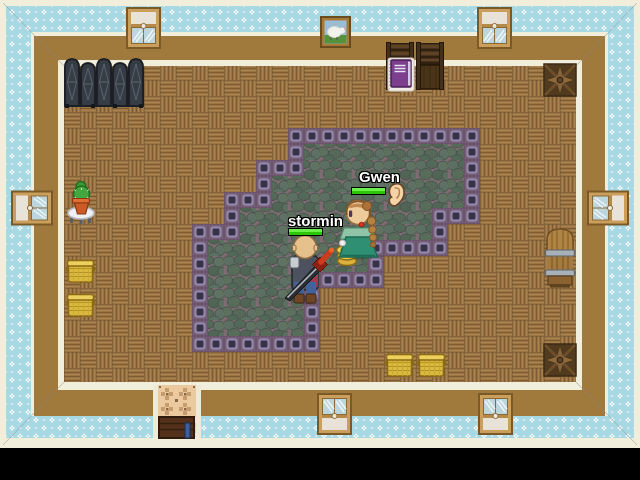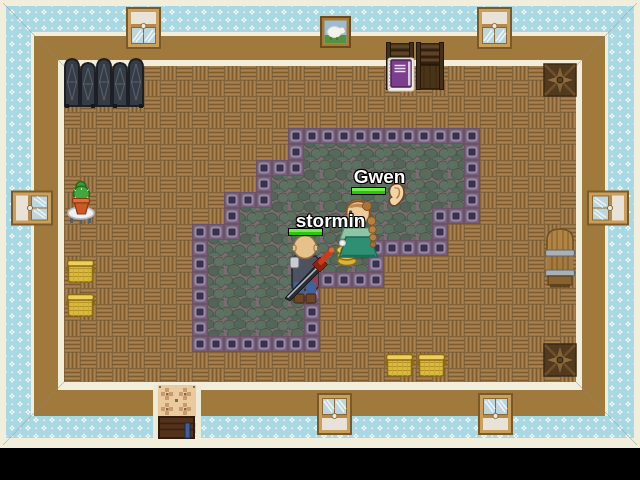--- a/index.html
+++ b/index.html
@@ -4,21 +4,21 @@
 <style>
   html,body{margin:0;padding:0;background:#000;}
   #stage{
     position:relative;width:640px;height:480px;overflow:hidden;
     font-family:"Liberation Sans",sans-serif;
     image-rendering:pixelated;
   }
   #stage svg{position:absolute;left:0;top:0;}
   .nametag{
     position:absolute;transform:translateX(-50%);
-    color:#fff;font-size:19px;font-weight:700;line-height:16px;white-space:nowrap;
+    color:#fff;font-size:15px;font-weight:700;line-height:16px;white-space:nowrap;
     text-shadow:-1px 0 0 #000,1px 0 0 #000,0 -1px 0 #000,0 1px 0 #000,
                 -1px -1px 0 #000,1px -1px 0 #000,-1px 1px 0 #000,1px 1px 0 #000;
     padding-left:21px;
   }
   .hp{
     position:absolute;width:33px;height:6px;border:1px solid #000;
     background:#163a00;box-sizing:content-box;
   }
   .hp-fill{height:100%;background:linear-gradient(#6cf04a 0 45%,#2cc608 45% 100%);}
 </style>
@@ -331,21 +331,21 @@
     <rect x="349" y="210.5" width="3.2" height="6.5" rx="1.2" fill="#52355e"></rect>
     <circle cx="361.5" cy="224.5" r="2.3" fill="#e23326" stroke="#8e1610" stroke-width="0.8"></circle>
   </g>
 
   <g>
     <path d="M395,184 Q403,182.5 404,191 Q404.5,197 401,201 Q398,204.5 396,205.5 Q391,207 389.5,202 Q388.5,198.5 391.5,197 Q389,195 389.5,190 Q390.5,185 395,184 Z" fill="#f4d4a4" stroke="#69432a" stroke-width="1.6"></path>
     <path d="M394.5,188 Q399.5,187 399.5,192 Q399.5,196 396.5,198.5" fill="none" stroke="#b07e4e" stroke-width="1.4"></path>
   </g>
 </svg>
 
-<div class="nametag" style="left:320px;top:213px">stormin</div>
+<div class="nametag" style="left:305px;top:213px">stormin</div>
 <div class="hp" style="left:288px;top:228px">
   <div class="hp-fill" style="width: 100%;"></div>
 </div>
 
 <div class="nametag" style="left:369px;top:169px">Gwen</div>
 <div class="hp" style="left:351px;top:187px">
   <div class="hp-fill" style="width: 100%;"></div>
 </div>
 </div>
 

